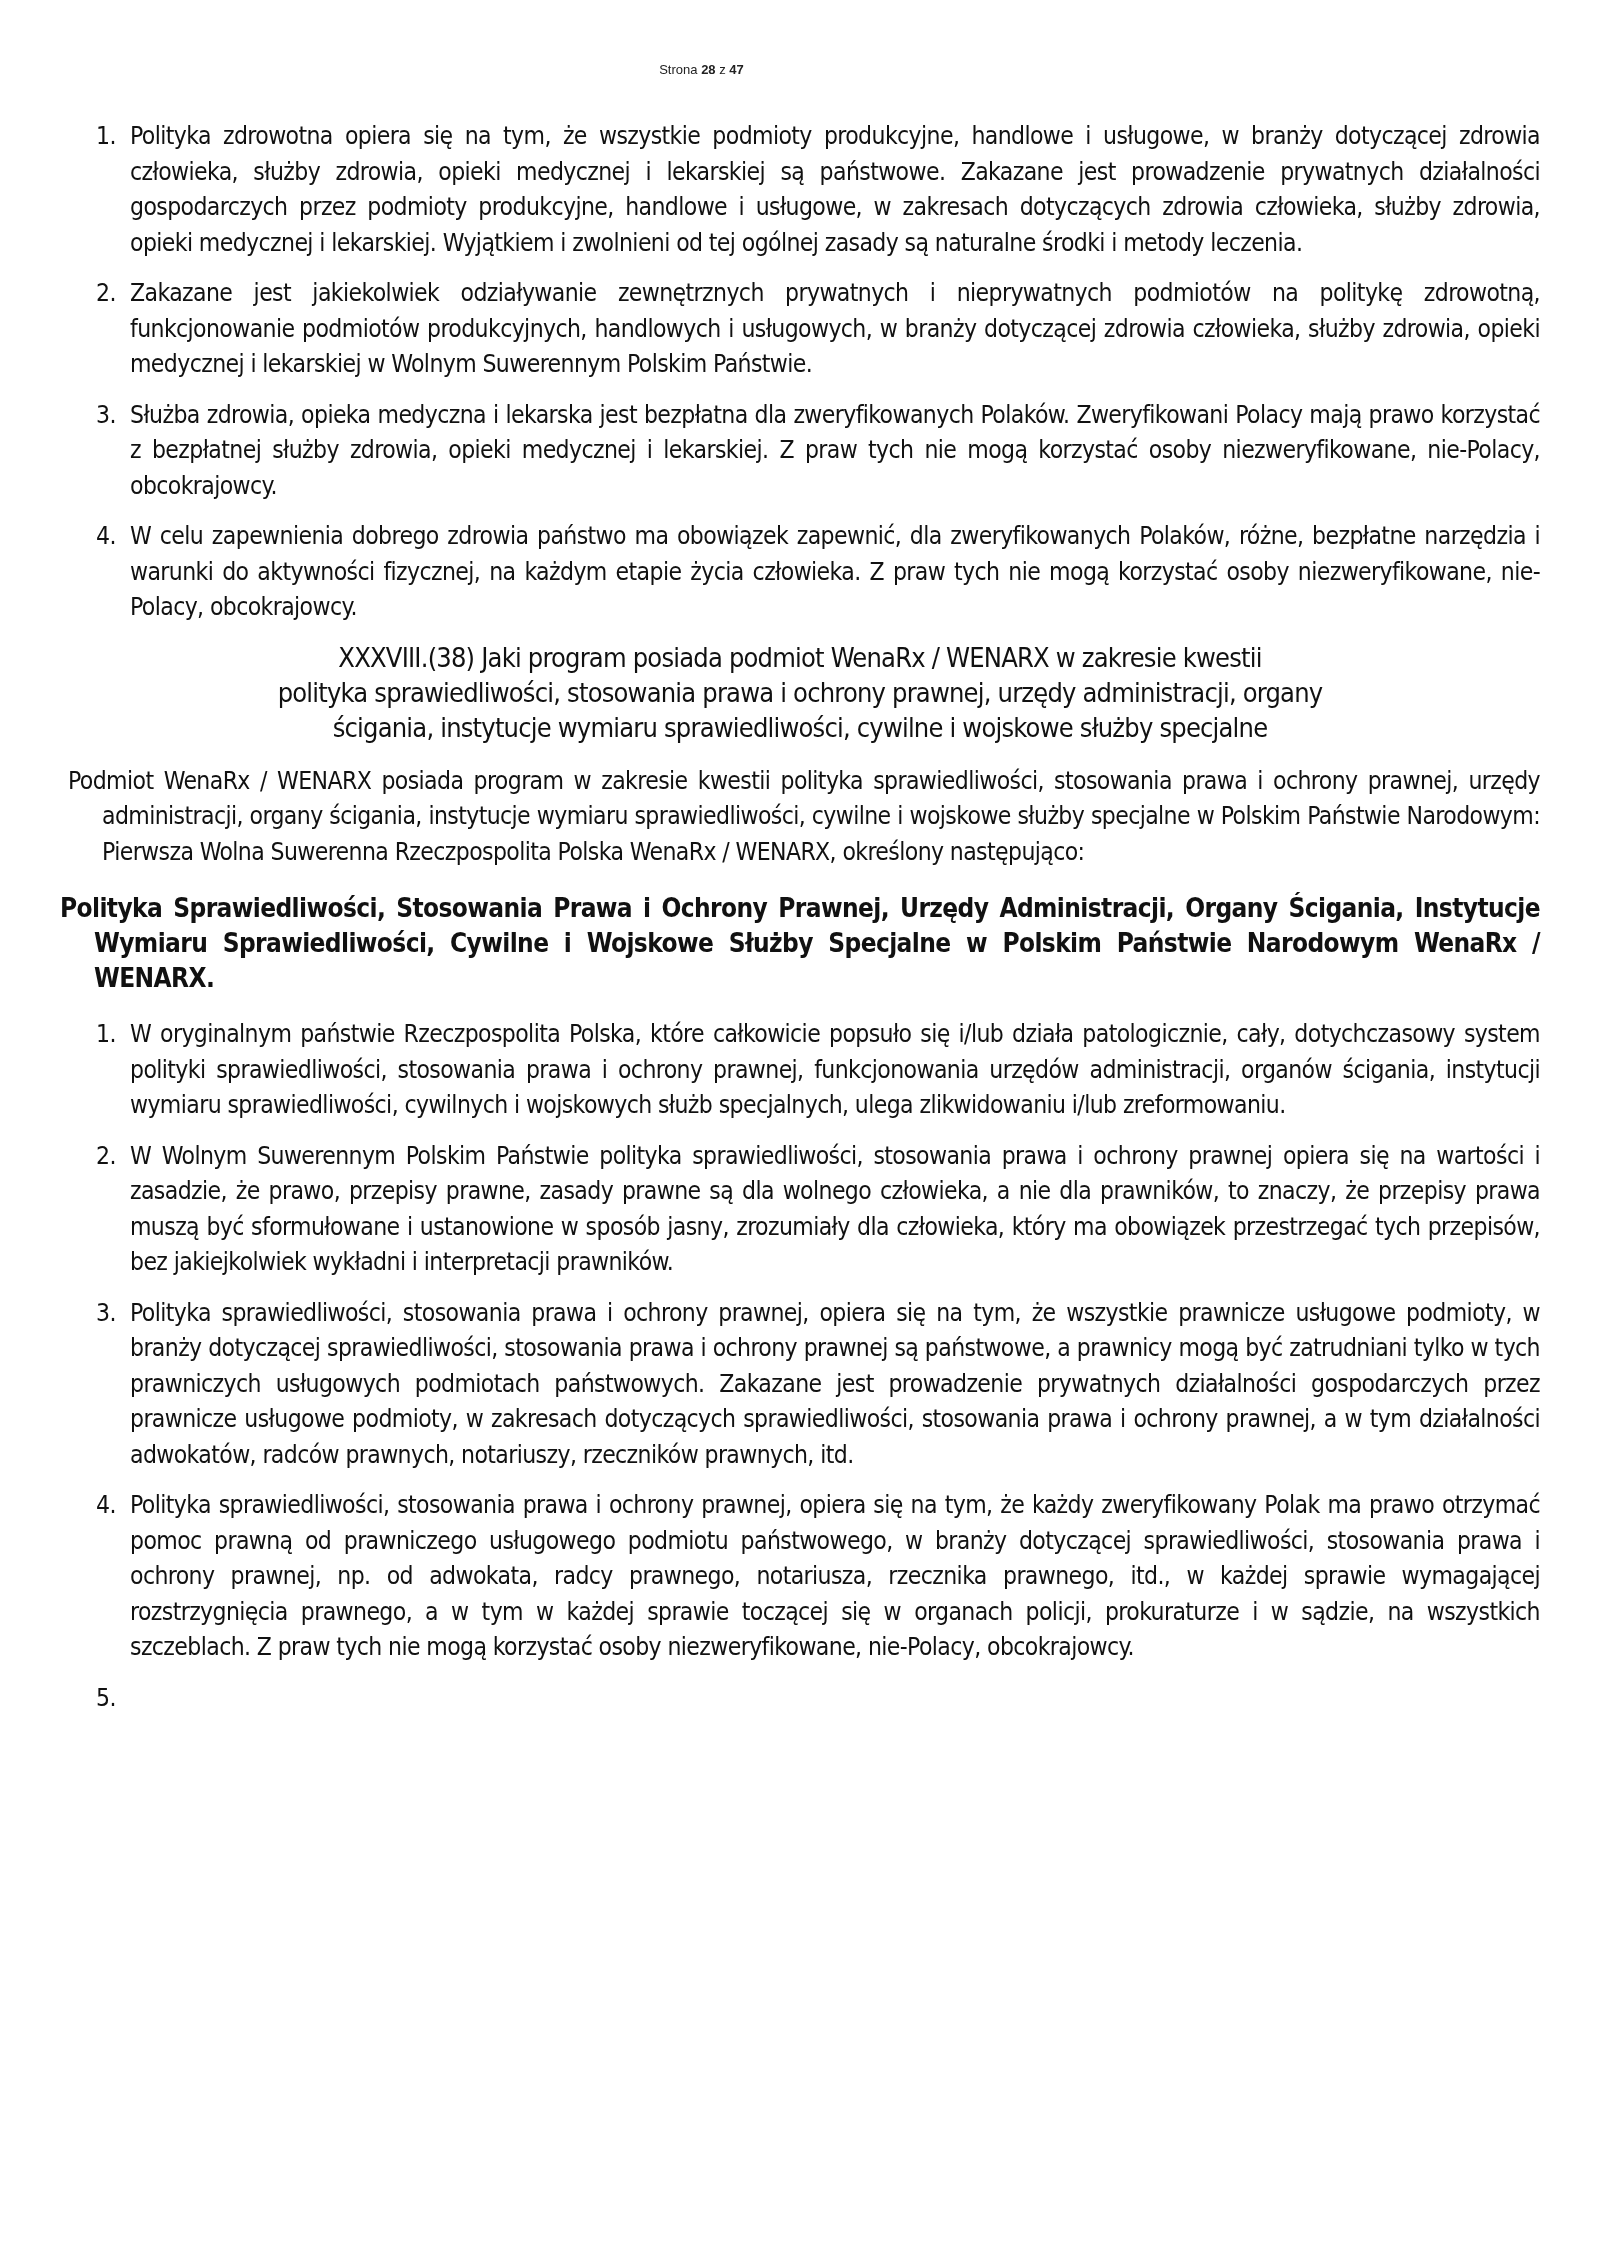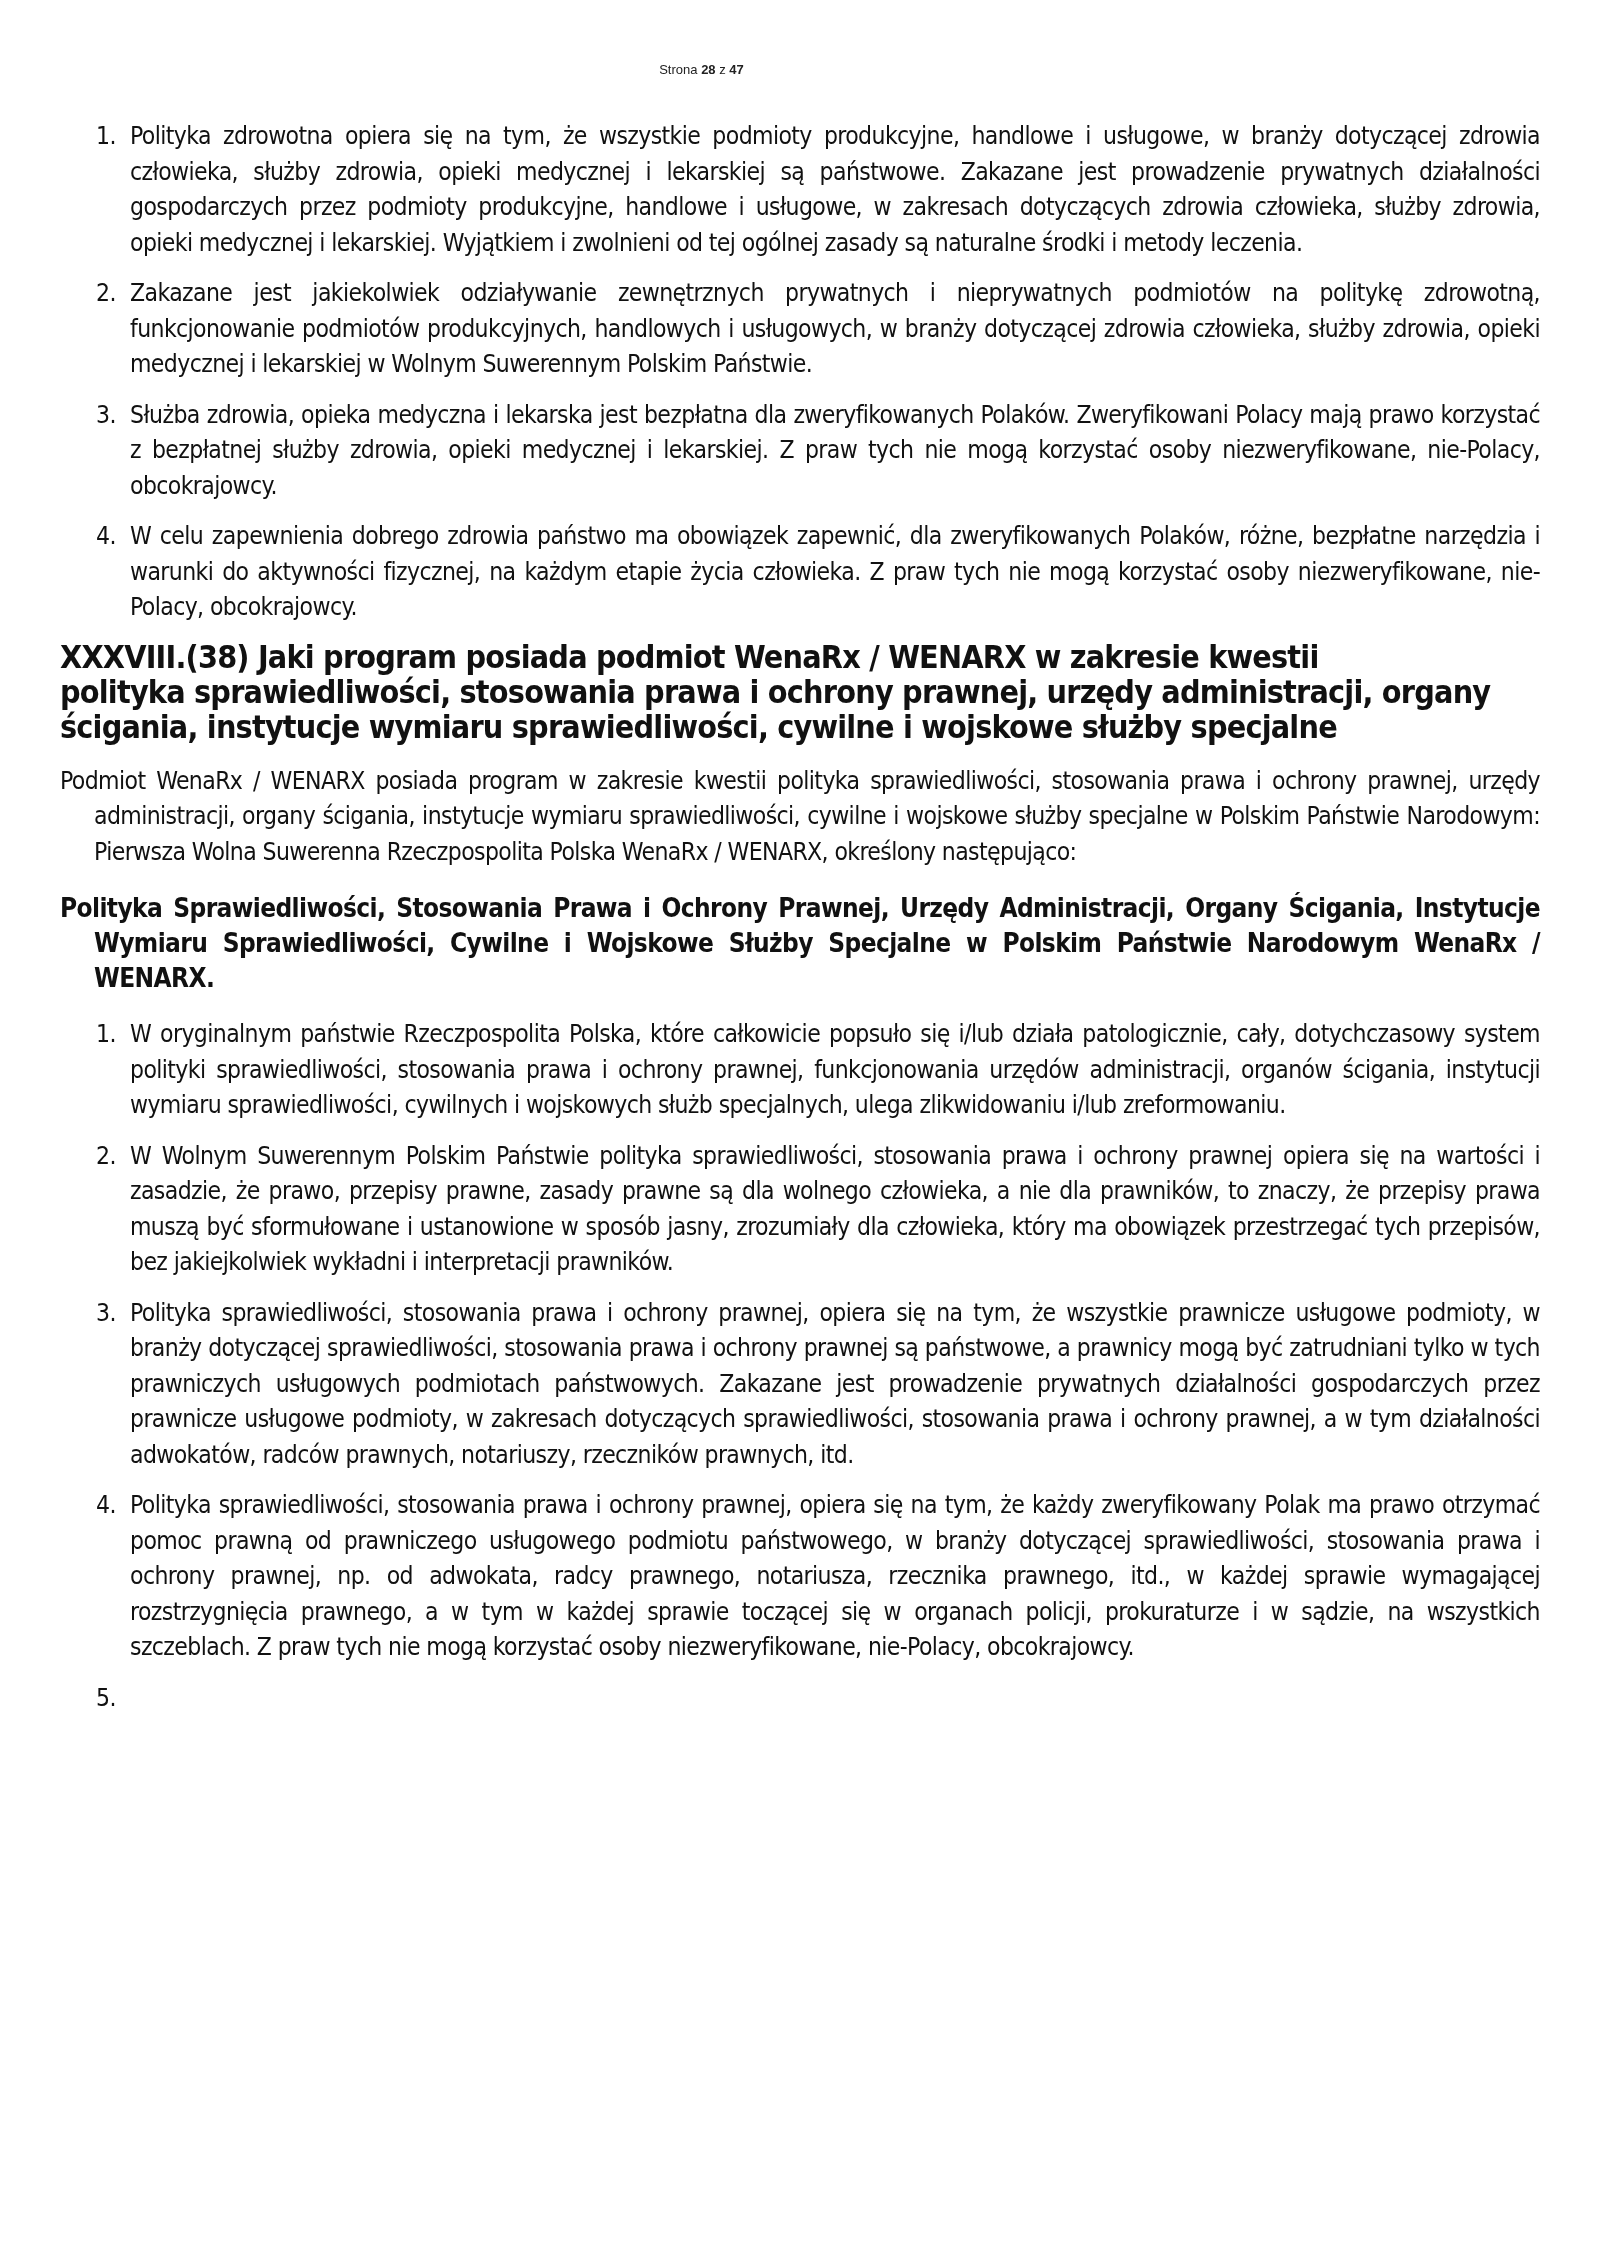--- a/index.html
+++ b/index.html
@@ -21,26 +21,26 @@
     ol.items { list-style: none; margin: 0; padding: 0; }
     ol.items li {
       position: relative; padding-left: 70px; margin-bottom: 15px;
       text-align: justify; text-align-last: left;
     }
     ol.items li .num {
       position: absolute; left: 36px; top: 0;
     }
     ol.items.first { margin-bottom: 0; }
     .section-title {
-      font-weight: bold; font-size: 32px; line-height: 35px;
+      text-align: center; font-weight: normal; font-size: 27px; line-height: 35px;
       margin: 4px 0 18px 0; letter-spacing: -0.8px;
     }
     .intro {
       text-align: justify; text-align-last: left; padding-left: 34px; text-indent: -34px;
-      margin: 0 0 22px 0;
+      margin: 0 0 22px 8px;
     }
     .subheading {
       font-weight: bold; font-size: 26px; line-height: 35px; padding-left: 34px; text-indent: -34px;
       text-align: justify; text-align-last: left; letter-spacing: -0.6px;
       margin: 0 0 20px 0;
     }
   </style>
 </head>
 <body>
 

